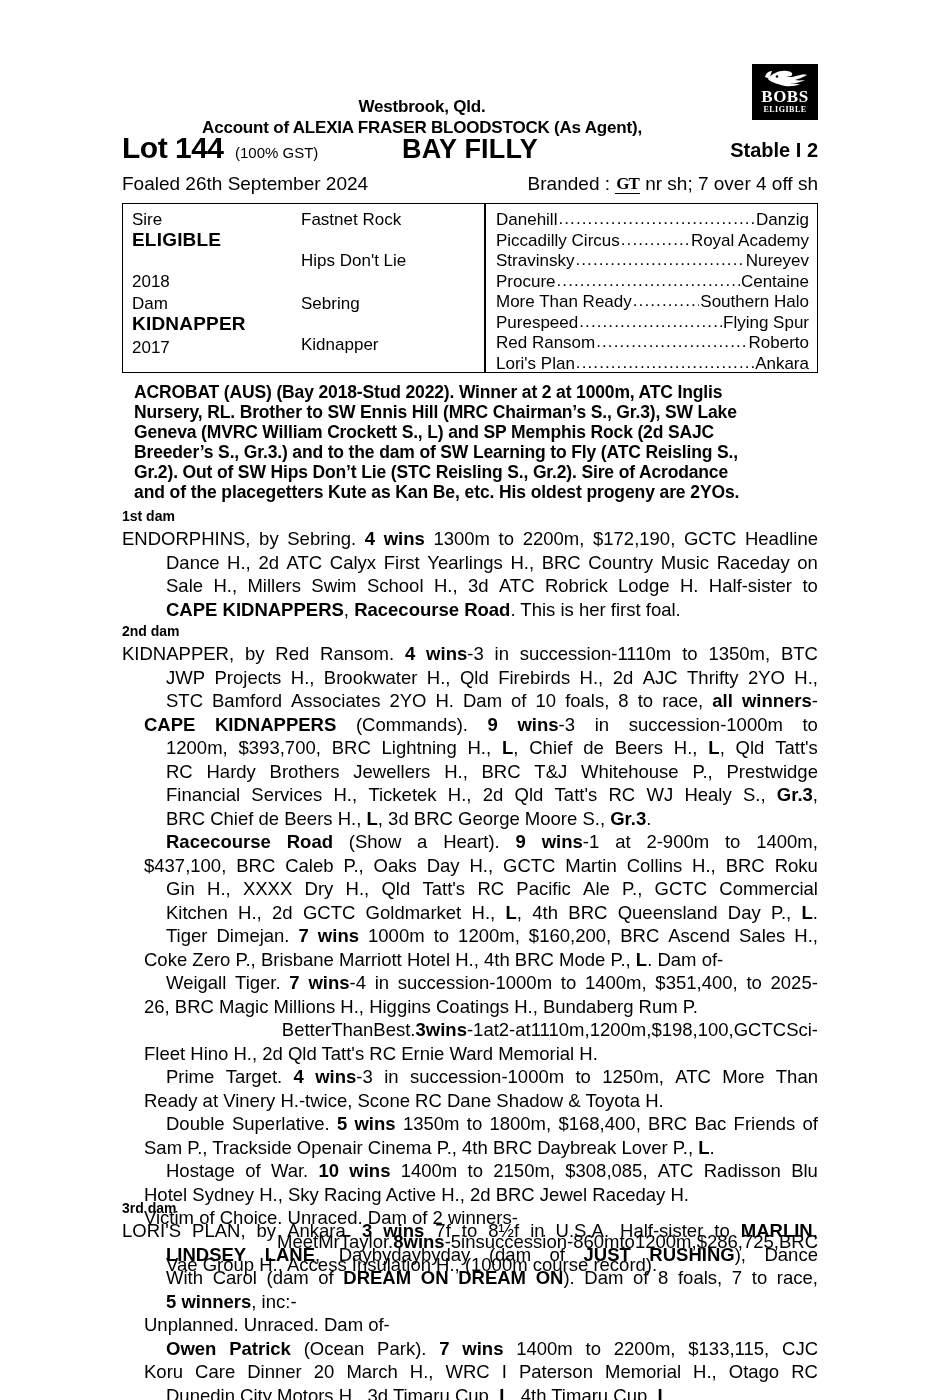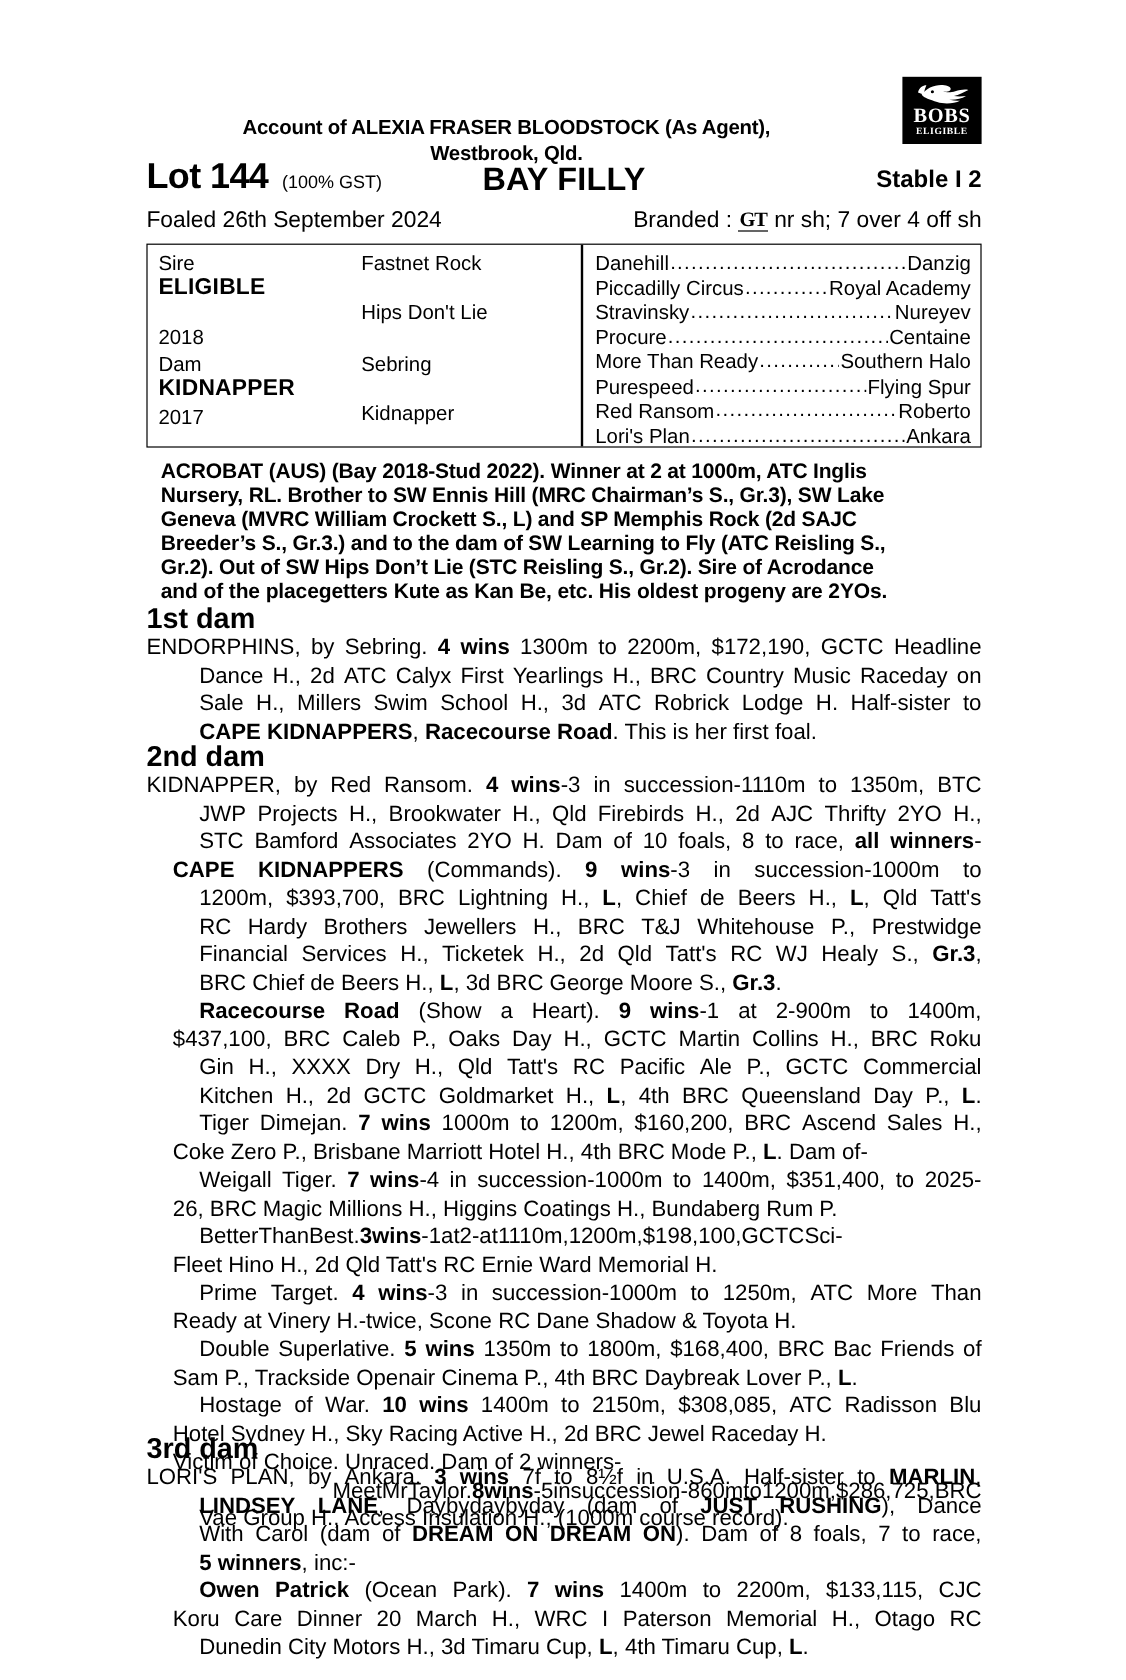--- a/index.html
+++ b/index.html
@@ -200,21 +200,21 @@
     letter-spacing: -0.15px;
   }
   .sire-blurb span { display: block; white-space: nowrap; }
   .sire-blurb span.last { letter-spacing: -0.1px; }
 
   
   .dam-head {
     position: absolute;
     left: 122px;
     font-weight: bold;
-    font-size: 24px;
+    font-size: 14px;
     line-height: 22px;
   }
   .body-block {
     position: absolute;
     left: 122px;
     width: 696px;
     font-size: 18.5px;
     line-height: 23.5px;
   }
   .ln { white-space: nowrap; display: block; }
@@ -231,22 +231,22 @@
         <path fill="#ffffff" d="M6 11 C10 5, 18 2, 25 3 C29 3.5, 31 5, 30 7 C29 8.6, 26 8.6, 24 8 C27 9.5, 31 9, 34 8 C38 7, 42 6, 45 7 C41 9, 37 11, 33 12 C36 12.6, 40 12.4, 43 12 C39 14.5, 33 15.6, 28 15 C31 15.8, 35 16, 38 16 C33 18.4, 25 19, 19 17 C13 15.2, 8 13.6, 6 11 Z"></path>
         <circle cx="15" cy="8.5" r="1.3" fill="#000000"></circle>
         <path fill="#ffffff" d="M3 9 C4 5, 7 3, 10 3 C9 5.5, 8 8, 8 11 Z"></path>
       </svg>
     </span>
     <div class="bobs-word">BOBS</div>
     <div class="bobs-sub">ELIGIBLE</div>
   </div>
 
   <div class="account-block">
+    <div>Westbrook, Qld.</div>
     <div>Account of ALEXIA FRASER BLOODSTOCK (As Agent),</div>
-    <div>Westbrook, Qld.</div>
   </div>
 
   <div class="lot-row">
     <div class="lot-sex">BAY FILLY</div>
     <div class="lot-no">Lot 144</div>
     <div class="lot-gst">(100% GST)</div>
     <div class="lot-stable">Stable I 2</div>
   </div>
 
   <div class="foal-row">
@@ -555,21 +555,21 @@
         <i style="font-style:normal"><b>wins</b>-4</i>
         <i style="font-style:normal">in</i>
         <i style="font-style:normal">succession-1000m</i>
         <i style="font-style:normal">to</i>
         <i style="font-style:normal">1400m,</i>
         <i style="font-style:normal">$351,400,</i>
         <i style="font-style:normal">to</i>
         <i style="font-style:normal">2025-</i>
       </div>
       <div class="ln" style="padding-left: 22px;">26, BRC Magic Millions H., Higgins Coatings H., Bundaberg Rum P.</div>
-      <div class="ln" style="padding-left: 44px; display: flex; justify-content: flex-start;">
+      <div class="ln" style="padding-left: 44px; display: flex; justify-content: flex-end;">
         <i style="font-style:normal">Better</i>
         <i style="font-style:normal">Than</i>
         <i style="font-style:normal">Best.</i>
         <i style="font-style:normal"><b>3</b></i>
         <i style="font-style:normal"><b>wins</b>-1</i>
         <i style="font-style:normal">at</i>
         <i style="font-style:normal">2-at</i>
         <i style="font-style:normal">1110m,</i>
         <i style="font-style:normal">1200m,</i>
         <i style="font-style:normal">$198,100,</i>
@@ -677,20 +677,21 @@
         <i style="font-style:normal"><b>ON</b>).</i>
         <i style="font-style:normal">Dam</i>
         <i style="font-style:normal">of</i>
         <i style="font-style:normal">8</i>
         <i style="font-style:normal">foals,</i>
         <i style="font-style:normal">7</i>
         <i style="font-style:normal">to</i>
         <i style="font-style:normal">race,</i>
       </div>
       <div class="ln" style="padding-left: 44px;"><b>5 winners</b>, inc:-</div>
+      <div class="ln" style="padding-left: 22px;">Unplanned. Unraced. Dam of-</div>
       <div class="ln" style="padding-left: 44px; display: flex; justify-content: space-between;">
         <i style="font-style:normal"><b>Owen</b></i>
         <i style="font-style:normal"><b>Patrick</b></i>
         <i style="font-style:normal">(Ocean</i>
         <i style="font-style:normal">Park).</i>
         <i style="font-style:normal"><b>7</b></i>
         <i style="font-style:normal"><b>wins</b></i>
         <i style="font-style:normal">1400m</i>
         <i style="font-style:normal">to</i>
         <i style="font-style:normal">2200m,</i>

